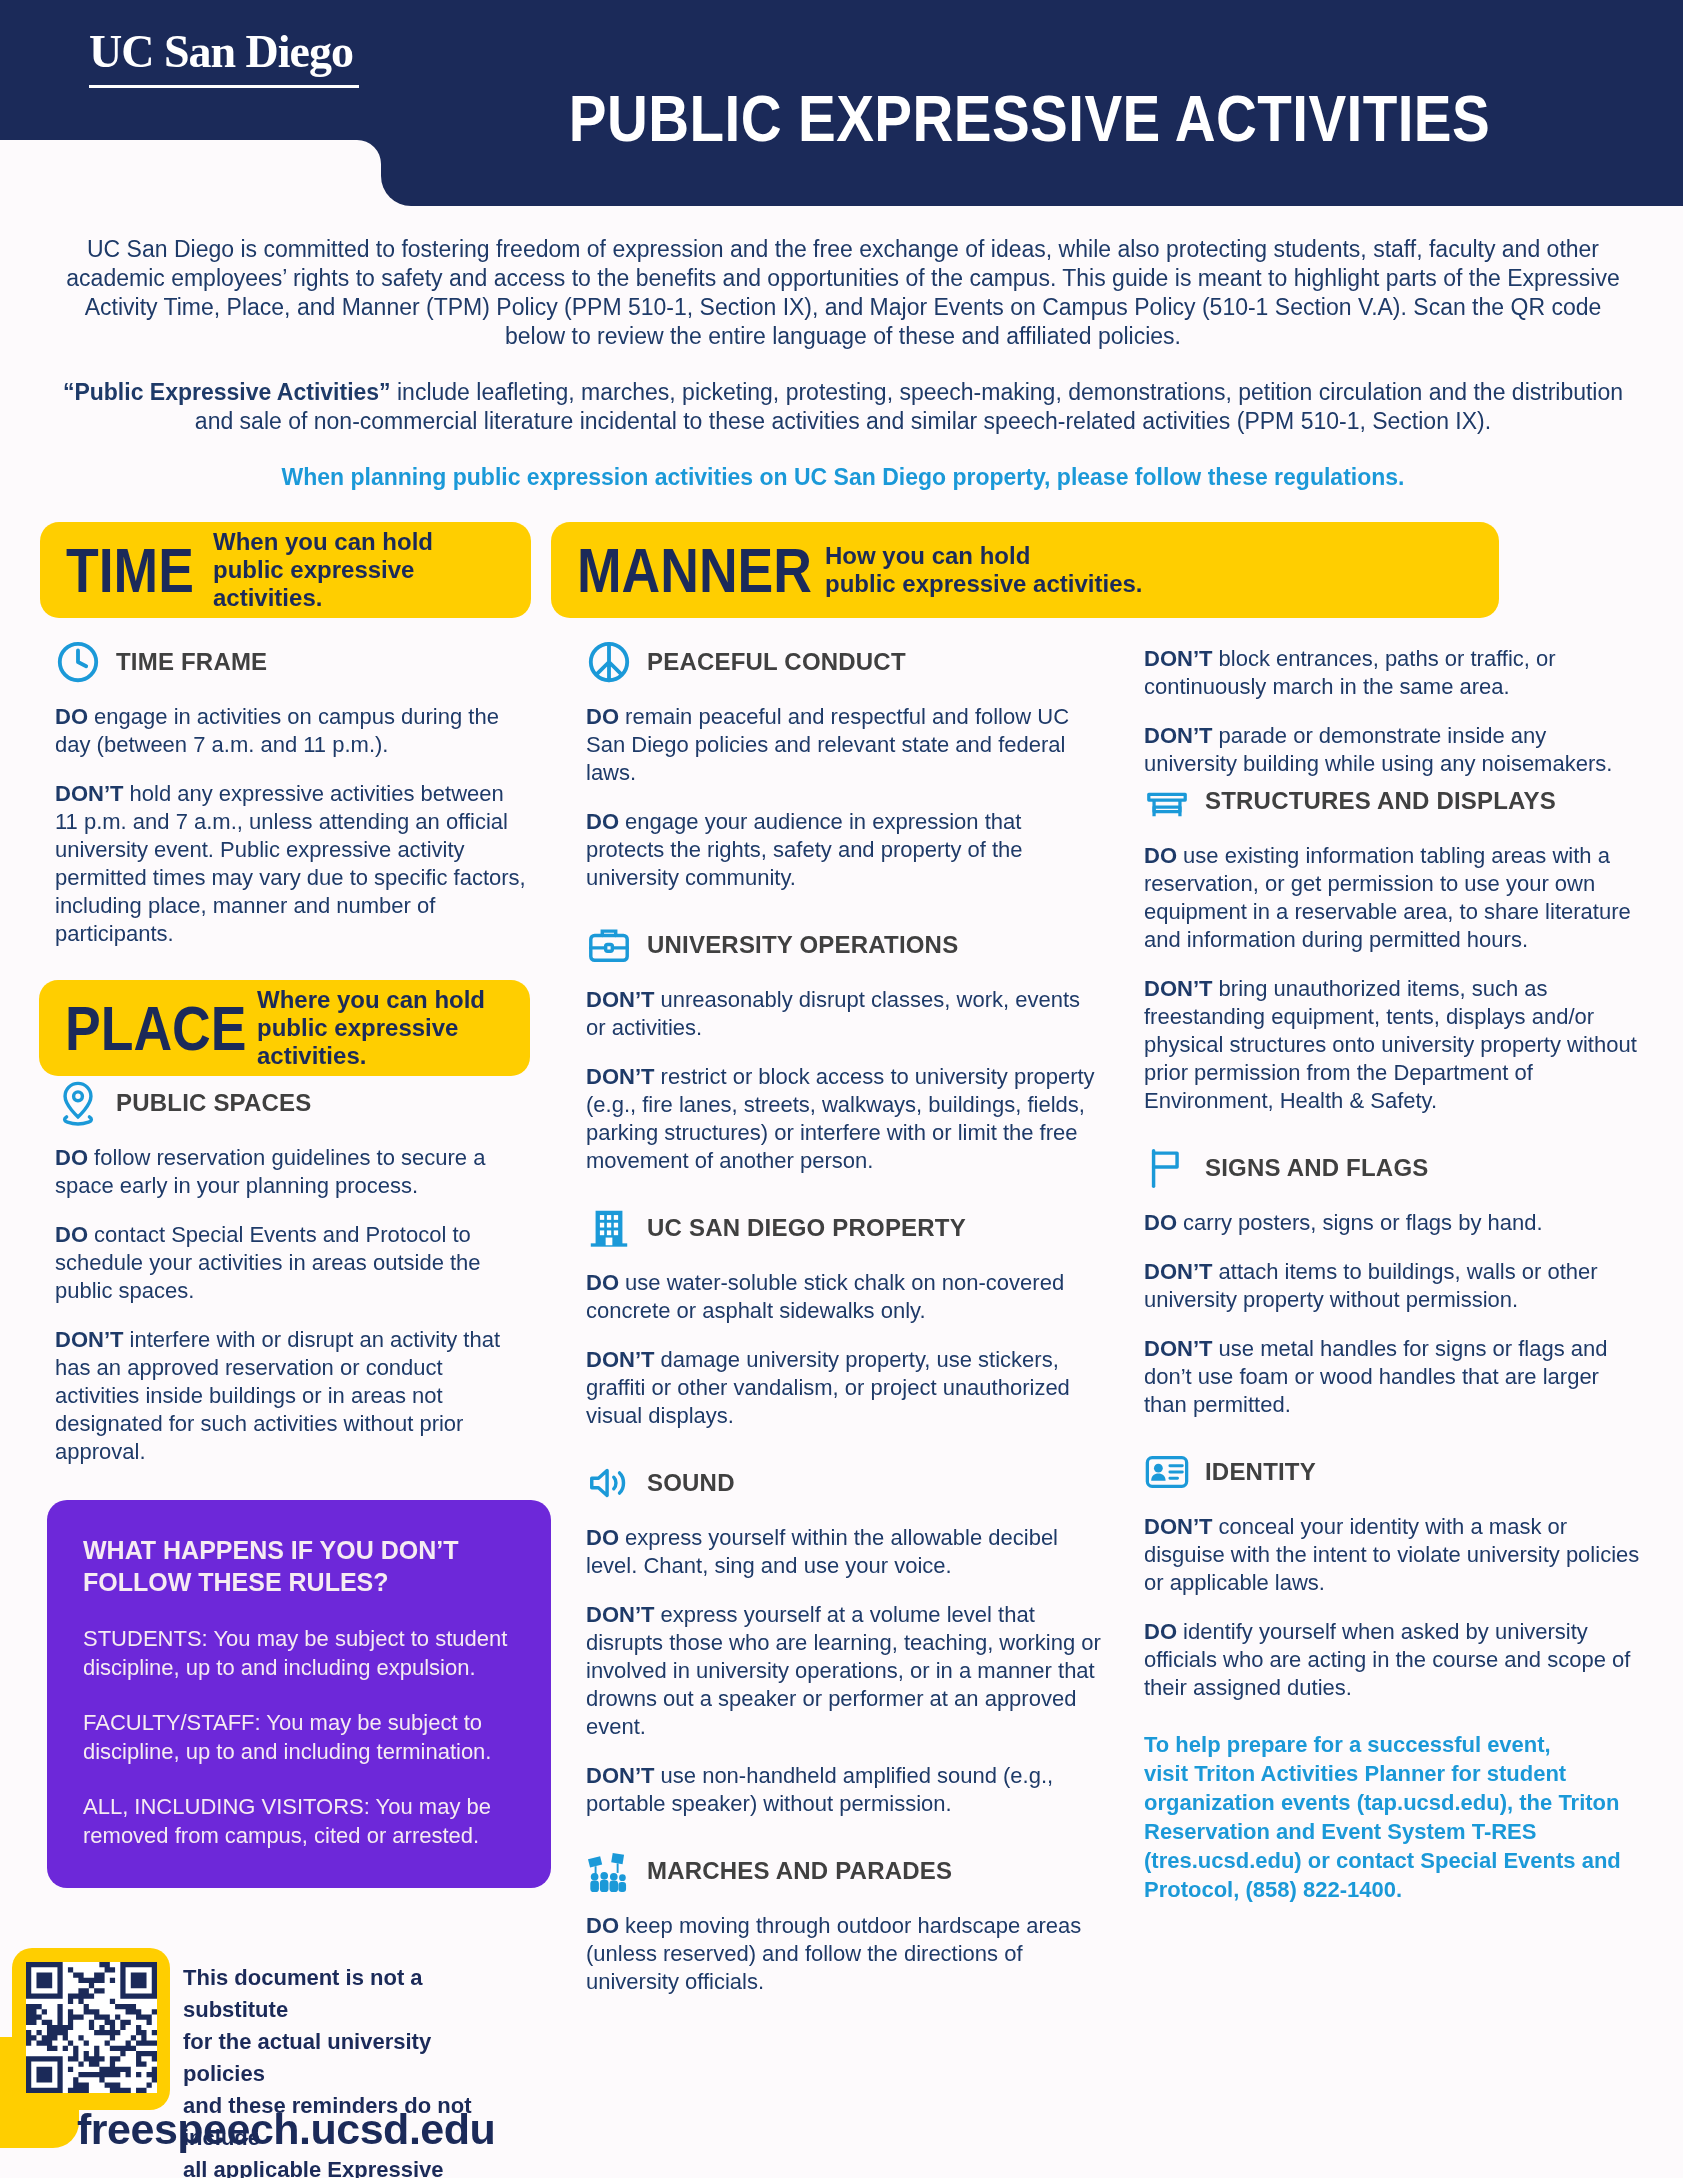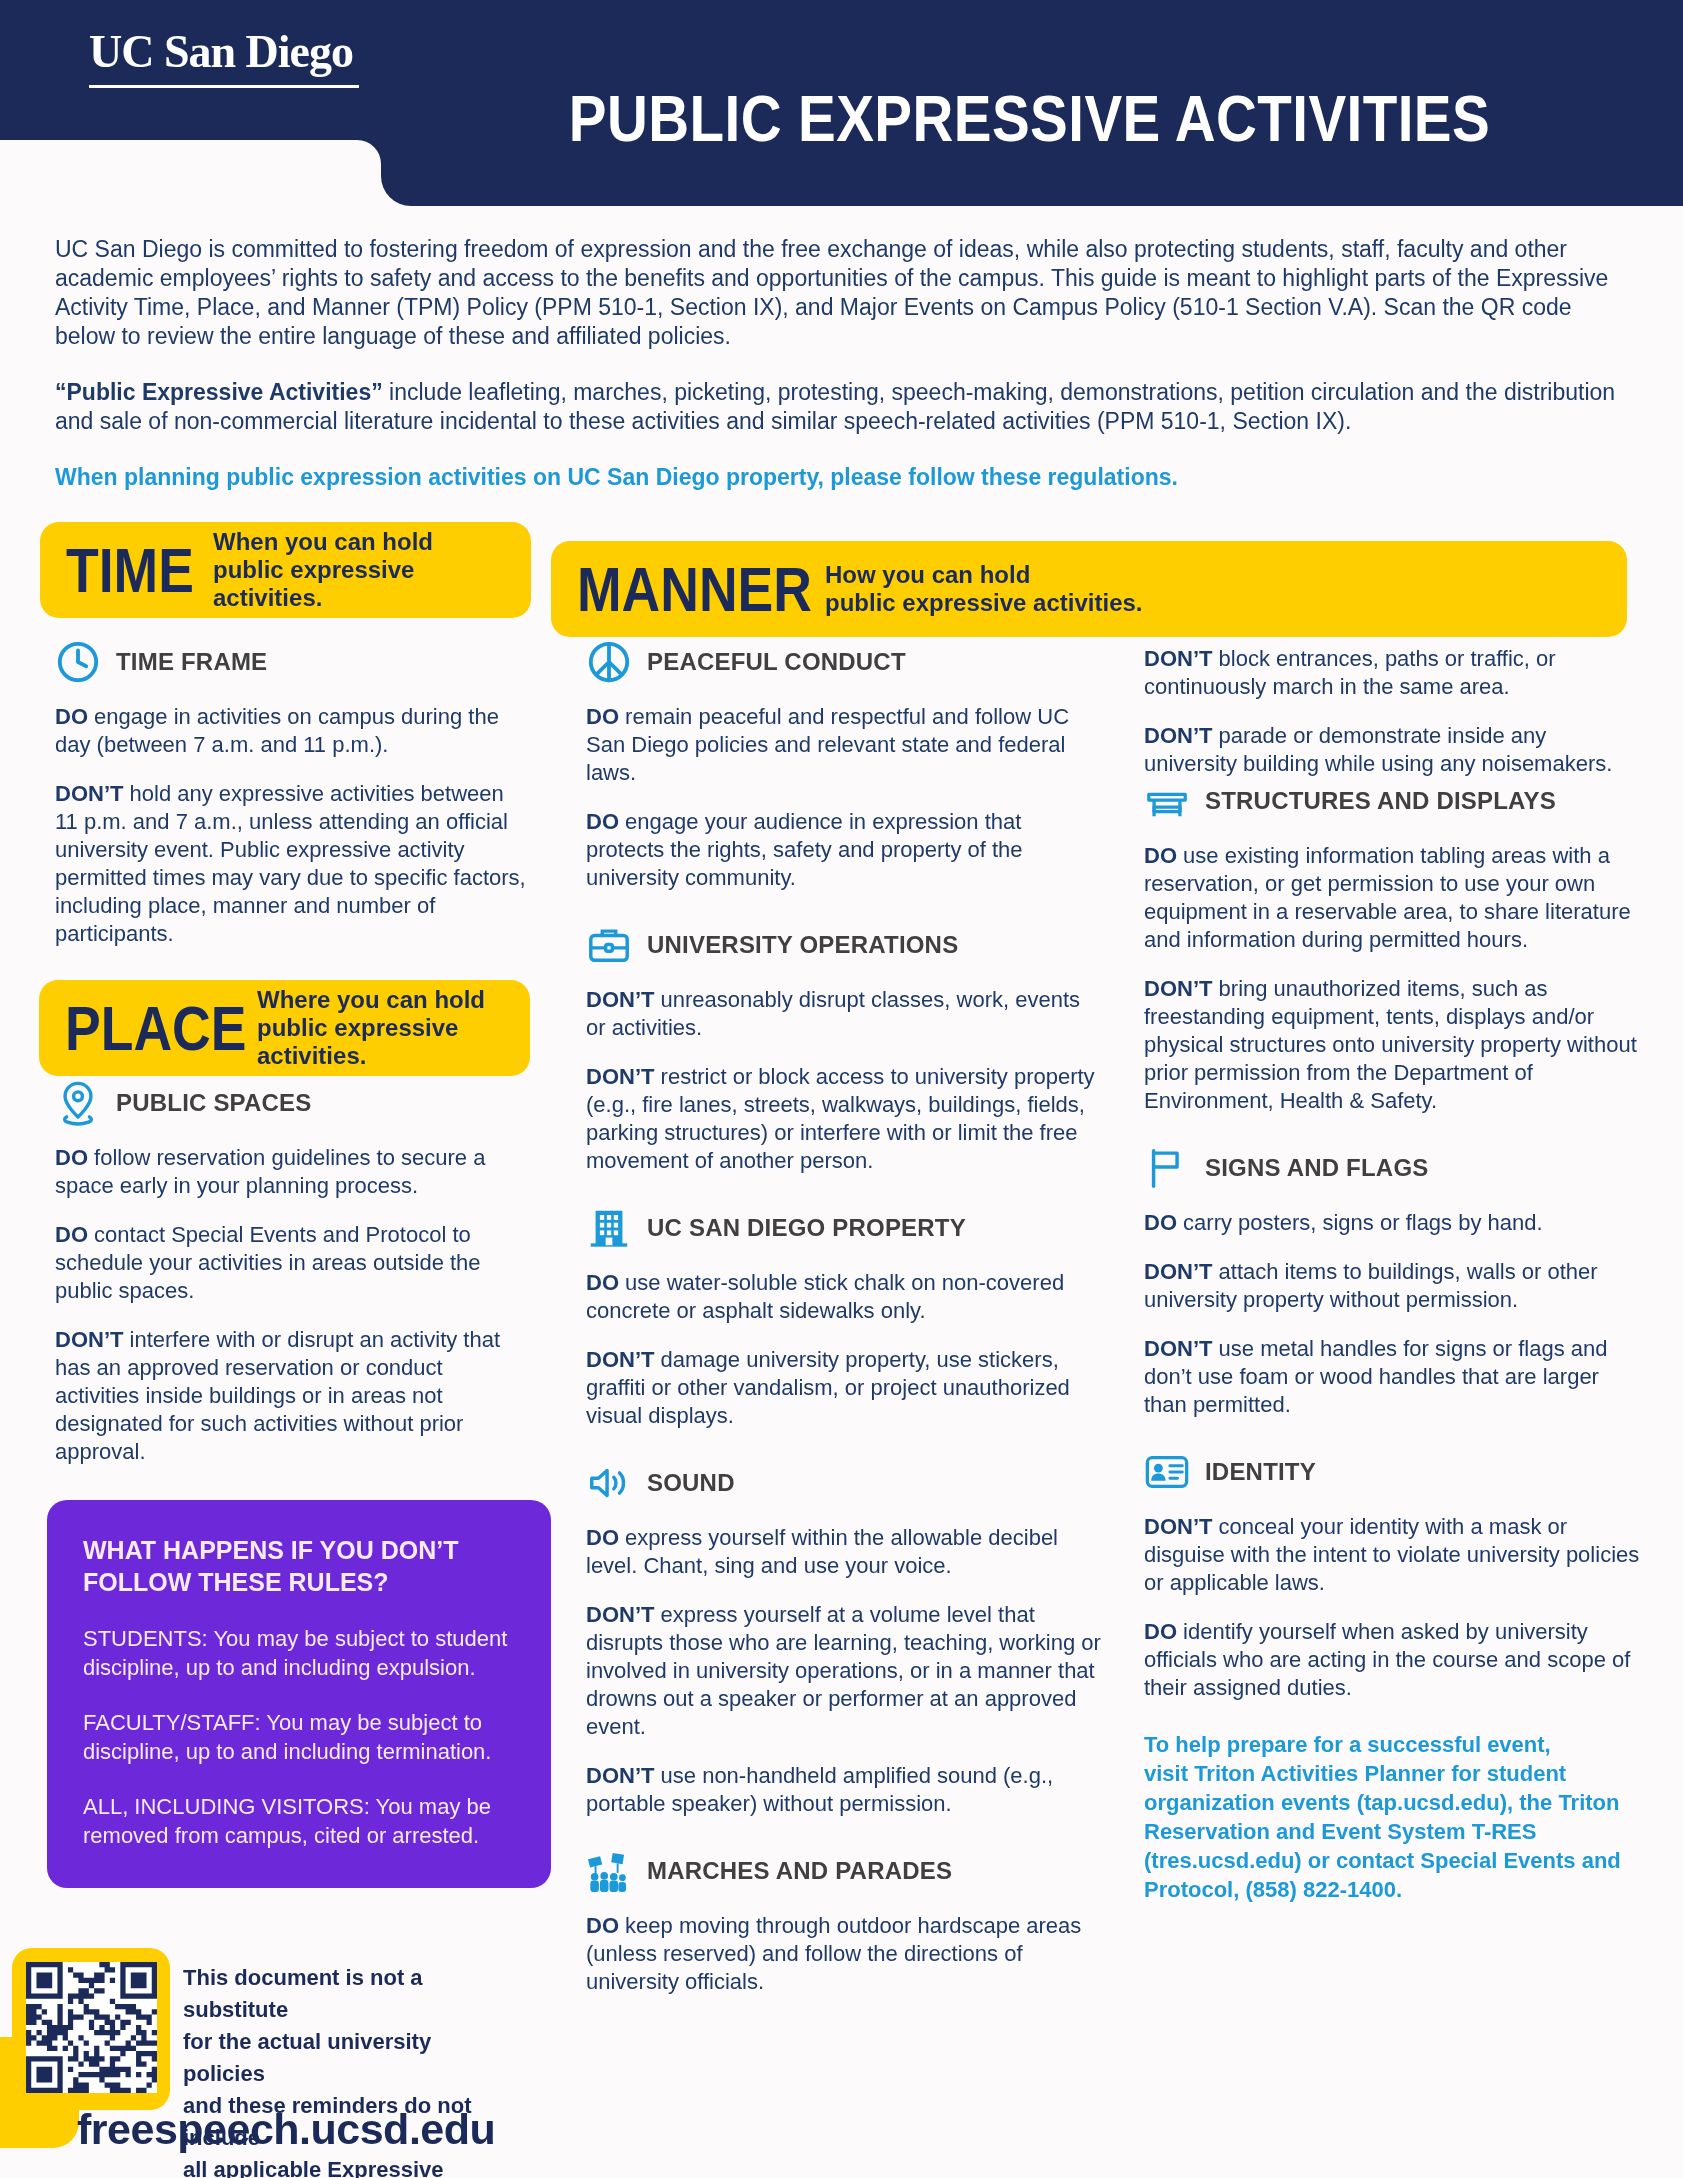--- a/index.html
+++ b/index.html
@@ -18,27 +18,27 @@
     font-family:"Liberation Serif",serif;font-size:46px;font-weight:bold;letter-spacing:-1px;
     border-bottom:3px solid #fff;padding:0 6px 9px 0;line-height:1.05;
   }
   .main-title{
     position:absolute;top:81px;left:396px;width:1267px;margin:0;text-align:center;
     color:#ffffff;font-size:65px;font-weight:bold;white-space:nowrap;letter-spacing:0.5px;
     transform:scaleX(0.87);transform-origin:center;
   }
   
   .intro{position:absolute;top:235px;left:55px;width:1576px;color:#1e3a68;font-size:23px;line-height:29px;}
-  .intro p{margin:0 0 27px 0;}
+  .intro p{margin:0 0 27px 0;text-align:center;}
   .intro .lead-bold{font-weight:bold;}
   .intro .callout{color:#1b99d8;font-weight:bold;margin-bottom:0;}
   
   .banner{background:#ffce00;border-radius:19px;display:flex;align-items:center;padding:0 26px;height:96px;box-sizing:border-box;gap:20px;}
   .banner-time{position:absolute;top:522px;left:40px;width:491px;}
-  .banner-manner{position:absolute;top:522px;left:551px;width:1076px;margin-top:19px;}
+  .banner-manner{position:absolute;top:522px;left:551px;width:948px;}
   .banner-place{width:491px;margin:32px 0 4px -16px;}
   .banner-word{display:inline-block;overflow:visible;white-space:nowrap;}
   .banner-word i{display:inline-block;font-style:normal;color:#1b2a59;font-weight:bold;font-size:63px;line-height:1;transform:scaleX(0.85);transform-origin:left center;}
   .w-time{width:127px;} .w-place{width:172px;} .w-manner{width:228px;}
   .banner-sub{color:#1b2a59;font-size:24px;line-height:28px;font-weight:bold;white-space:pre-line;}
   
   .col{position:absolute;color:#1e3a68;}
   .col1{top:639px;left:55px;width:477px;}
   .col2{top:639px;left:586px;width:515px;}
   .col3{top:645px;left:1144px;width:500px;}

